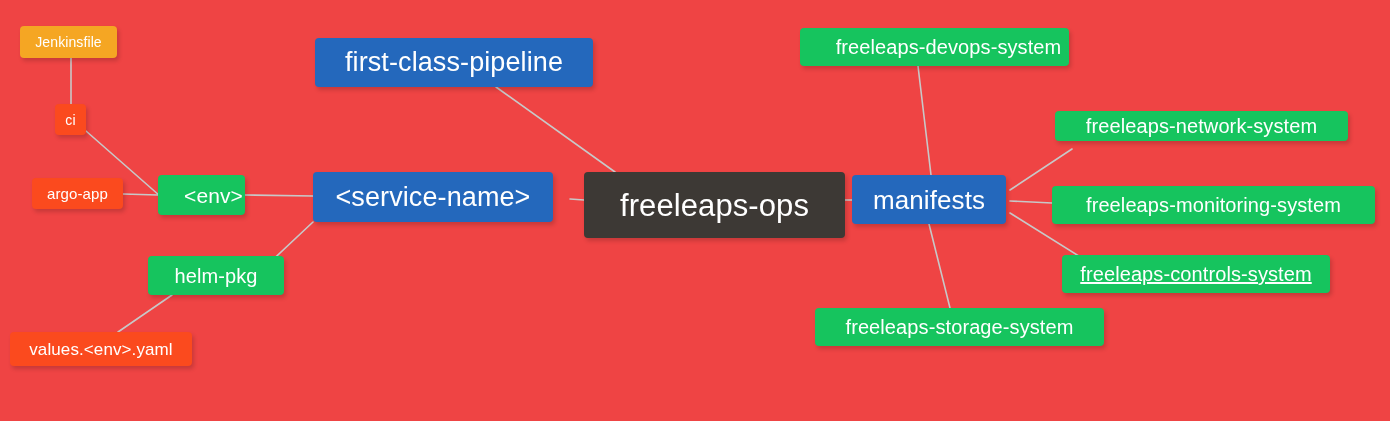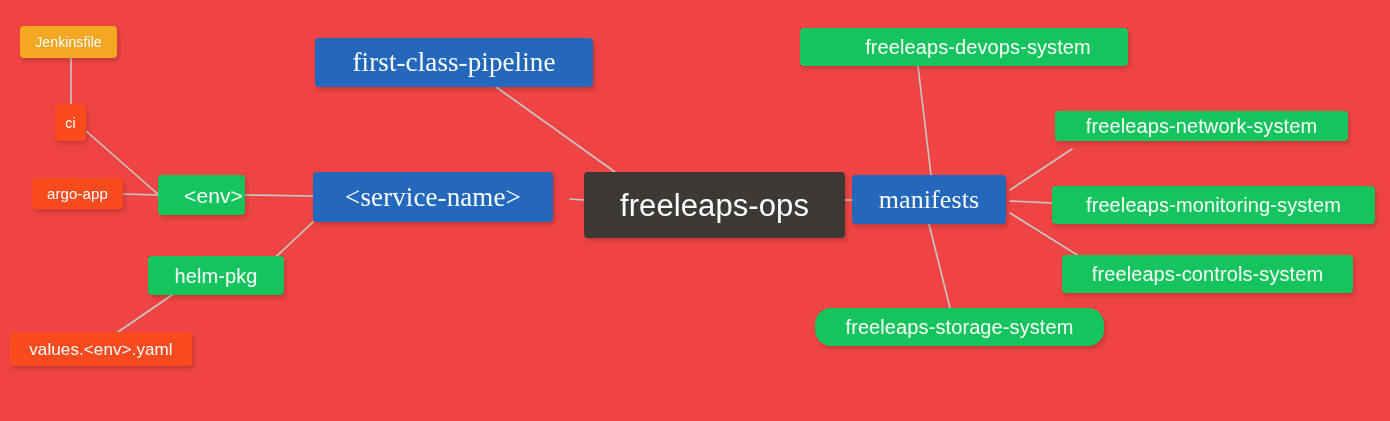--- a/index.html
+++ b/index.html
@@ -47,21 +47,21 @@
     box-shadow: 2px 3px 4px rgba(0,0,0,0.17);
     user-select: none;
     cursor: default;
   }
   .node-label {
     display: block;
     white-space: nowrap;
   }
   
   .c-root   { background: #3d3935; }
-  .c-blue   { background: #2468bc; font-family: Liberation Serif, serif; }
+  .c-blue   { background: #2468bc; }
   .c-green  { background: #16c45e; }
   .c-orange { background: #f5a623; }
   .c-red    { background: #fb4a1e; }
 </style>
 </head>
 <body>
 
 <div id="canvas">
 
   <svg id="edge-layer" viewBox="0 0 1390 421" width="1390" height="421" xmlns="http://www.w3.org/2000/svg">
@@ -78,21 +78,21 @@
       <path class="edge" d="M 1010,190 L 1072,149"></path>
       <path class="edge" d="M 1010,201 L 1052,203"></path>
       <path class="edge" d="M 1010,213 L 1082,258"></path>
       <path class="edge" d="M 929,224 L 950,308"></path>
     </svg>
 
   <div id="node-layer">
       <div class="node c-orange" style="left: 20px; top: 26px; width: 97px; height: 32px; font-size: 14px;">
         <span class="node-label">Jenkinsfile</span>
       </div>
-      <div class="node c-red" style="left: 55px; top: 104px; width: 31px; height: 37px; font-size: 14px;">
+      <div class="node c-red" style="left: 55px; top: 104px; width: 31px; height: 31px; font-size: 14px;">
         <span class="node-label">ci</span>
       </div>
       <div class="node c-red" style="left: 32px; top: 178px; width: 91px; height: 31px; font-size: 15px;">
         <span class="node-label">argo-app</span>
       </div>
       <div class="node c-red" style="left: 10px; top: 332px; width: 182px; height: 34px; font-size: 17px;">
         <span class="node-label">values.&lt;env&gt;.yaml</span>
       </div>
       <div class="node c-green" style="left: 158px; top: 175px; width: 87px; height: 40px; font-size: 21px; padding-left: 24px;">
         <span class="node-label">&lt;env&gt;</span>
@@ -105,30 +105,30 @@
       </div>
       <div class="node c-blue" style="left: 313px; top: 172px; width: 240px; height: 50px; font-size: 27px;">
         <span class="node-label">&lt;service-name&gt;</span>
       </div>
       <div class="node c-root" style="left: 584px; top: 172px; width: 261px; height: 66px; font-size: 31px;">
         <span class="node-label">freeleaps-ops</span>
       </div>
       <div class="node c-blue" style="left: 852px; top: 175px; width: 154px; height: 49px; font-size: 26px;">
         <span class="node-label">manifests</span>
       </div>
-      <div class="node c-green" style="left: 800px; top: 28px; width: 328px; height: 38px; font-size: 20px; padding-left: 28px;">
+      <div class="node c-green" style="left: 800px; top: 28px; width: 269px; height: 38px; font-size: 20px; padding-left: 28px;">
         <span class="node-label">freeleaps-devops-system</span>
       </div>
       <div class="node c-green" style="left: 1055px; top: 111px; width: 293px; height: 30px; font-size: 20px;">
         <span class="node-label">freeleaps-network-system</span>
       </div>
       <div class="node c-green" style="left: 1052px; top: 186px; width: 323px; height: 38px; font-size: 20px; justify-content: center;">
         <span class="node-label">freeleaps-monitoring-system</span>
       </div>
-      <div class="node c-green" style="left: 1062px; top: 255px; width: 291px; height: 38px; font-size: 20px;">
+      <div class="node c-green" style="left: 1062px; top: 255px; width: 268px; height: 38px; font-size: 20px; text-decoration: underline;">
         <span class="node-label">freeleaps-controls-system</span>
       </div>
-      <div class="node c-green" style="left: 815px; top: 308px; width: 289px; height: 38px; font-size: 20px; border-radius: 16px;">
+      <div class="node c-green" style="left: 815px; top: 308px; width: 289px; height: 38px; font-size: 20px;">
         <span class="node-label">freeleaps-storage-system</span>
       </div>
     </div>
 
 </div>
 
 </body></html>

